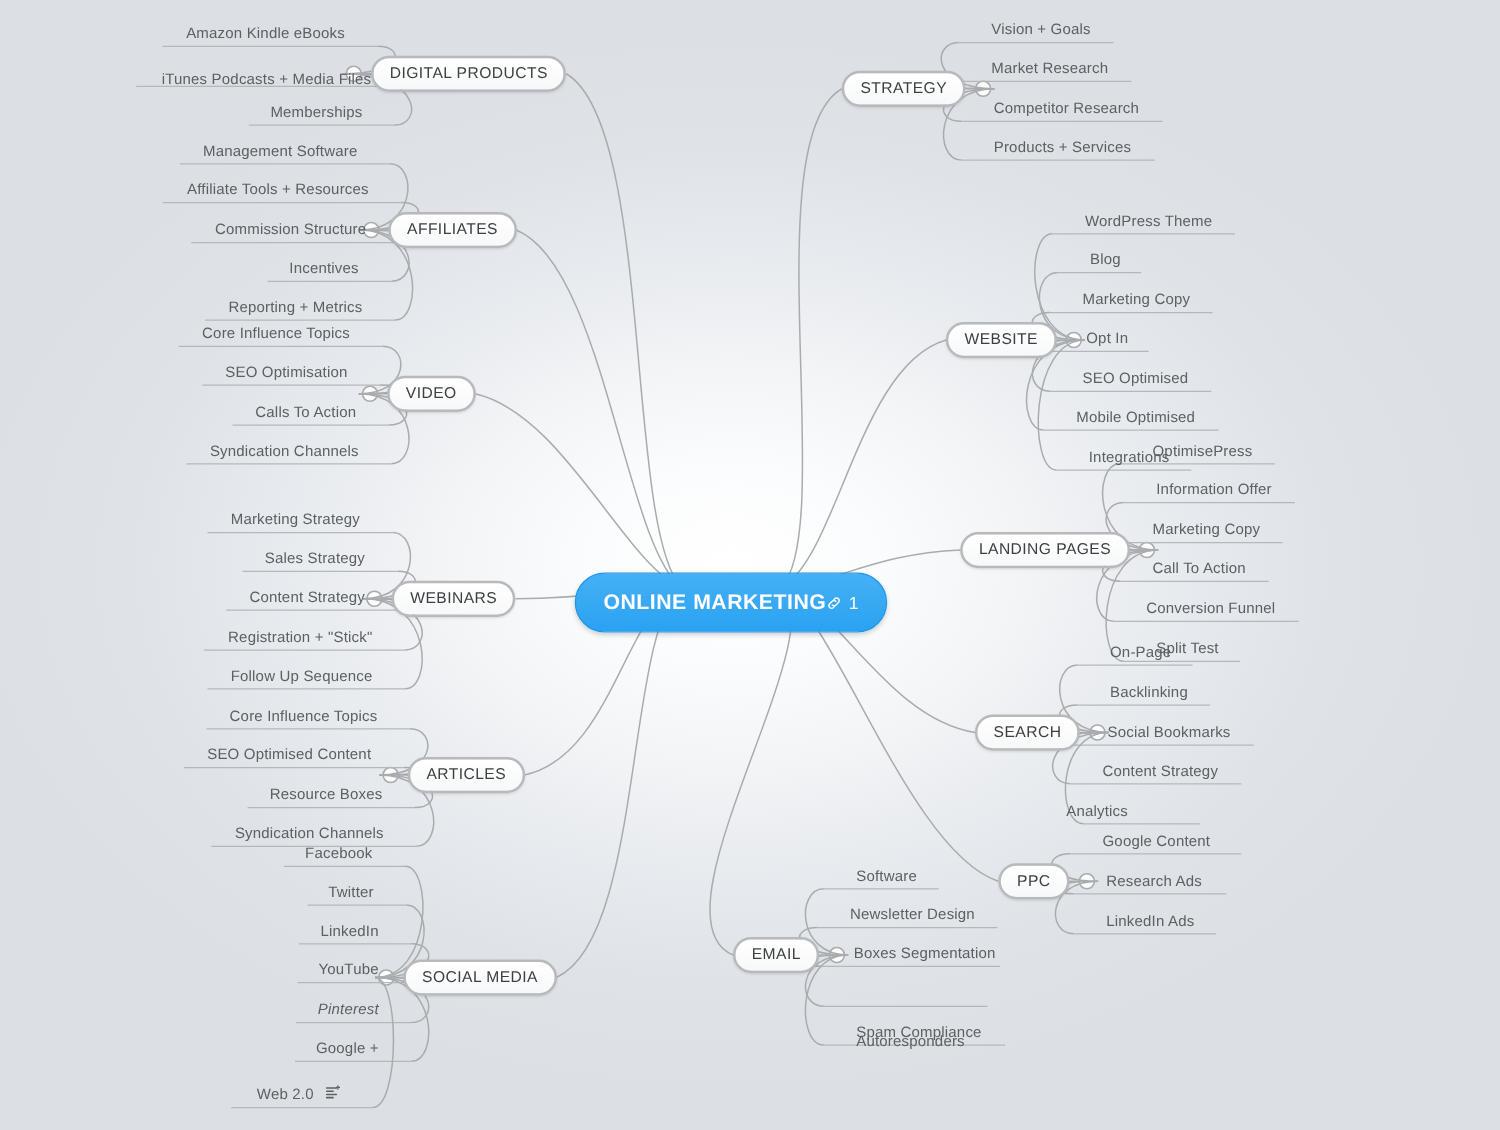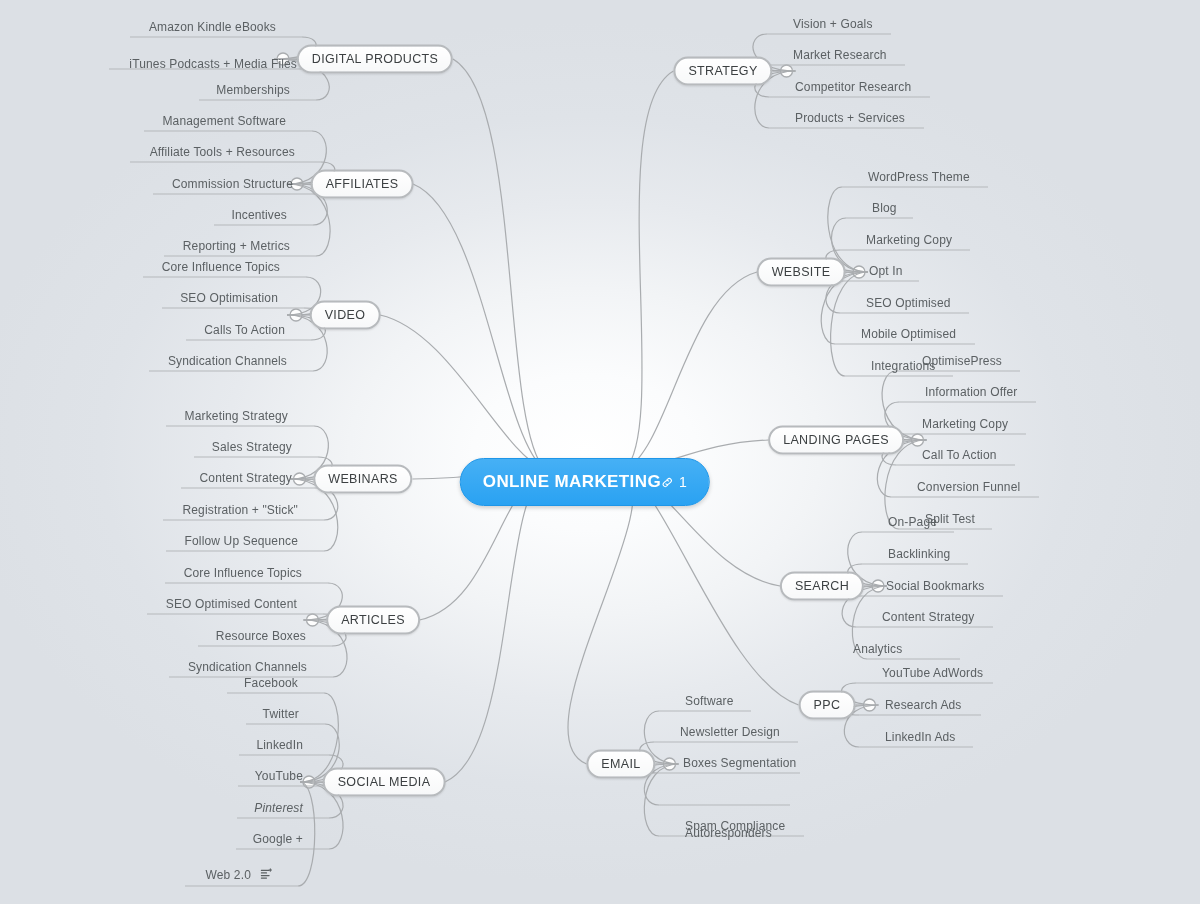--- a/index.html
+++ b/index.html
@@ -286,21 +286,21 @@
       <div class="node sub-topic right" style="left: 922px; top: 455px;"><span>Call To Action</span></div>
       <div class="node sub-topic right" style="left: 917px; top: 487px;"><span>Conversion Funnel</span></div>
       <div class="node sub-topic right" style="left: 925px; top: 519px;"><span>Split Test</span></div>
       <div class="node main-topic" style="left: 822px; top: 586px;"><span>SEARCH</span></div>
       <div class="node sub-topic right" style="left: 888px; top: 522px;"><span>On-Page</span></div>
       <div class="node sub-topic right" style="left: 888px; top: 554px;"><span>Backlinking</span></div>
       <div class="node sub-topic right" style="left: 886px; top: 586px;"><span>Social Bookmarks</span></div>
       <div class="node sub-topic right" style="left: 882px; top: 617px;"><span>Content Strategy</span></div>
       <div class="node sub-topic right" style="left: 853px; top: 649px;"><span>Analytics</span></div>
       <div class="node main-topic" style="left: 827px; top: 705px;"><span>PPC</span></div>
-      <div class="node sub-topic right" style="left: 882px; top: 673px;"><span>YouTube AdWords</span></div>
+      <div class="node sub-topic right" style="left: 882px; top: 673px;"><span>Google Content</span></div>
       <div class="node sub-topic right" style="left: 885px; top: 705px;"><span>Research Ads</span></div>
       <div class="node sub-topic right" style="left: 885px; top: 737px;"><span>LinkedIn Ads</span></div>
       <div class="node main-topic" style="left: 621px; top: 764px;"><span>EMAIL</span></div>
       <div class="node sub-topic right" style="left: 685px; top: 701px;"><span>Software</span></div>
       <div class="node sub-topic right" style="left: 680px; top: 732px;"><span>Newsletter Design</span></div>
       <div class="node sub-topic right" style="left: 683px; top: 763px;"><span>Boxes Segmentation</span></div>
       <div class="node sub-topic right" style="left: 685px; top: 833px;"><span>Autoresponders</span></div>
       <div class="node sub-topic right" style="left: 685px; top: 826px;"><span>Spam Compliance</span></div>
     </div>
 </div>

